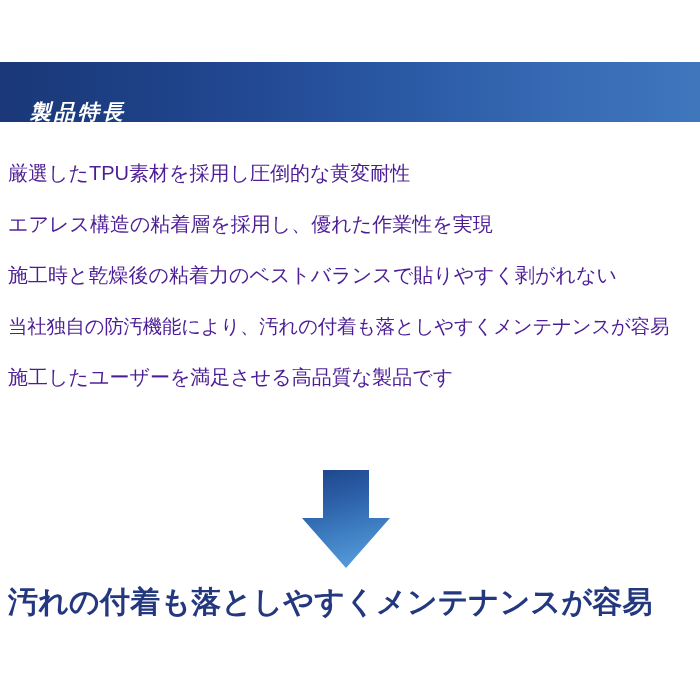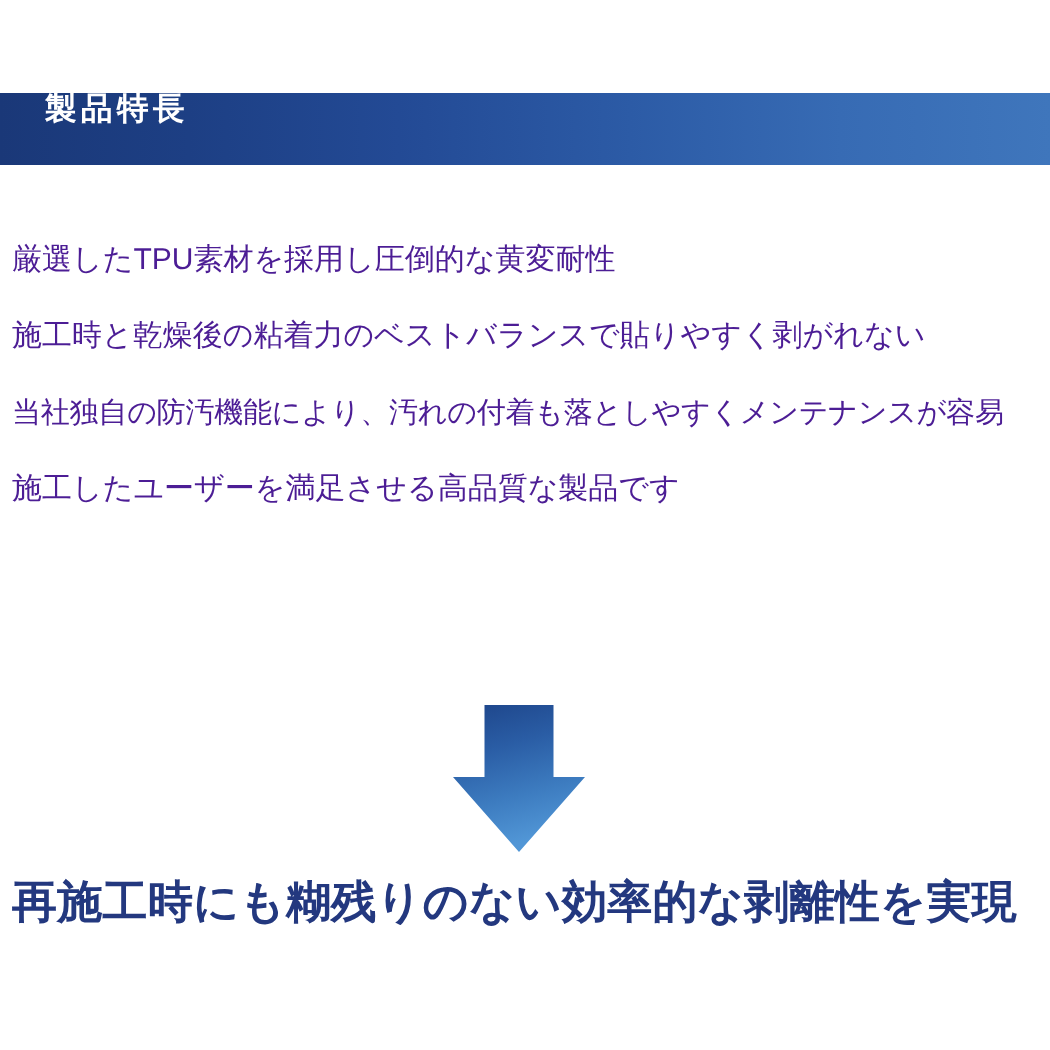--- a/index.html
+++ b/index.html
@@ -21,32 +21,33 @@
     height: 700px;
     background: #ffffff;
   }
 
   
   .section-banner {
     position: absolute;
     left: 0;
     top: 62px;
     width: 700px;
-    height: 48px;
+    height: 60px;
     background: linear-gradient(to right,
                 #1a3878 0%,
                 #1d3f84 18%,
                 #234a95 38%,
                 #2c5ba6 60%,
                 #376bb4 80%,
                 #3f76bc 100%);
     display: flex;
-    align-items: flex-start;
+    align-items: flex-end;
     box-sizing: border-box;
     padding-left: 30px;
+    font-style: italic;
   }
   .section-banner-title {
     color: #ffffff;
     font-size: 21px;
     font-weight: bold;
     letter-spacing: 3px;
     line-height: 1;
     white-space: nowrap;
   }
 
@@ -102,34 +103,35 @@
 <body>
 
 <div class="page">
 
   <div class="section-banner">
     <div class="section-banner-title">製品特長</div>
   </div>
 
   <div class="feature-list">
     <div class="feature-item">厳選したTPU素材を採用し圧倒的な黄変耐性</div>
+    <div class="feature-item">エアレス構造の粘着層を採用し、優れた作業性を実現</div>
     <div class="feature-item">施工時と乾燥後の粘着力のベストバランスで貼りやすく剥がれない</div>
     <div class="feature-item long">当社独自の防汚機能により、汚れの付着も落としやすくメンテナンスが容易</div>
     <div class="feature-item">施工したユーザーを満足させる高品質な製品です</div>
   </div>
 
   <div class="arrow-wrap">
     <svg viewBox="0 0 96 102" xmlns="http://www.w3.org/2000/svg">
       <defs>
         <linearGradient id="arrowGrad" x1="0" y1="0" x2="0.25" y2="1">
           <stop offset="0%" stop-color="#1d4489"></stop>
           <stop offset="35%" stop-color="#2a5da5"></stop>
           <stop offset="70%" stop-color="#3d7cc0"></stop>
           <stop offset="100%" stop-color="#5196d6"></stop>
         </linearGradient>
       </defs>
       <polygon points="25,2 71,2 71,50 92,50 48,100 4,50 25,50" fill="url(#arrowGrad)"></polygon>
     </svg>
   </div>
 
-  <div class="conclusion">再施工時にも糊残りのない効率的な剥離性を実現</div>
+  <div class="conclusion">汚れの付着も落としやすくメンテナンスが容易</div>
 
 </div>
 
 </body></html>

